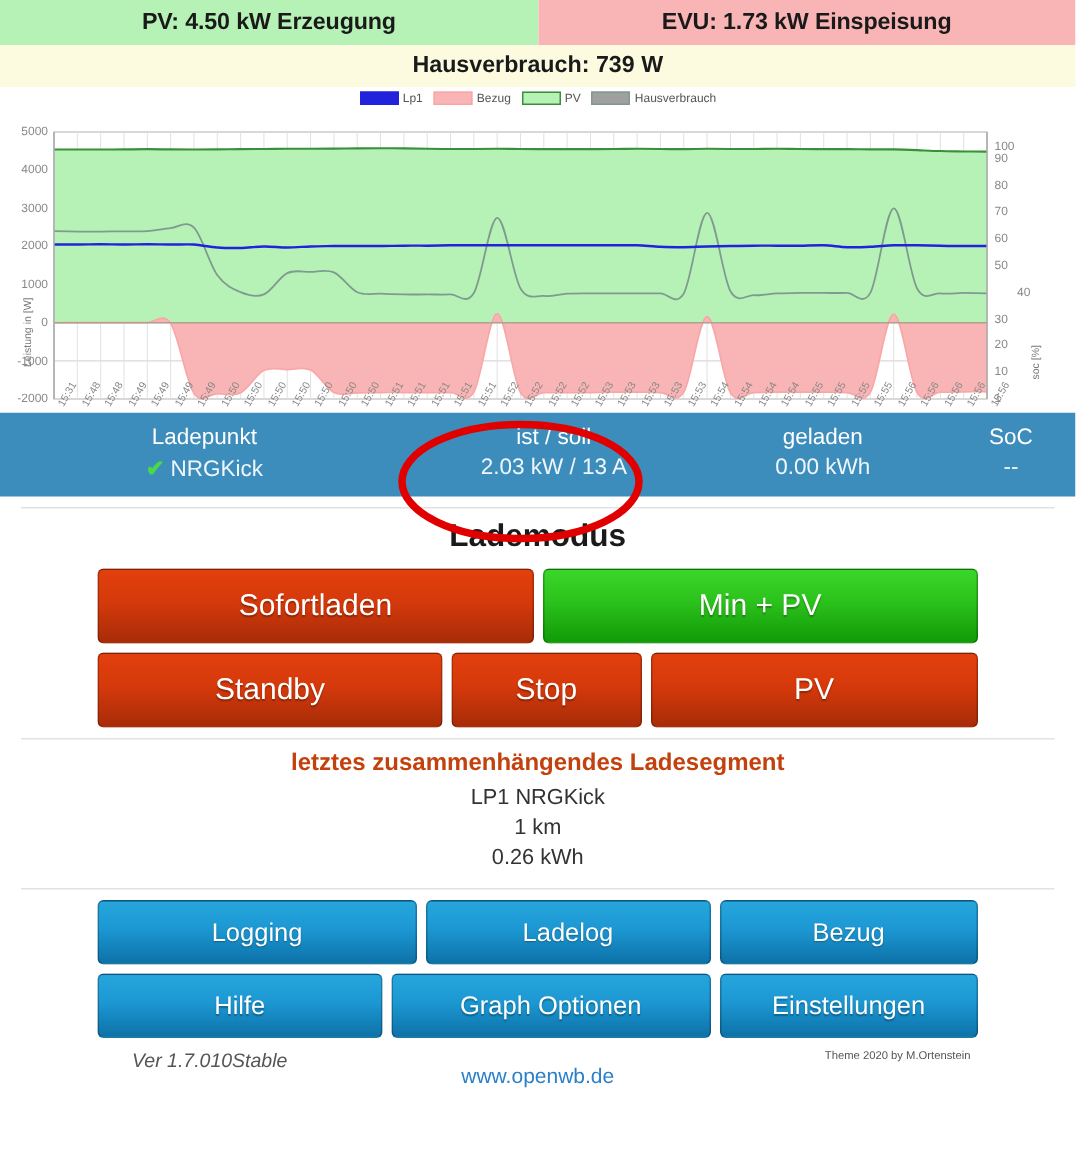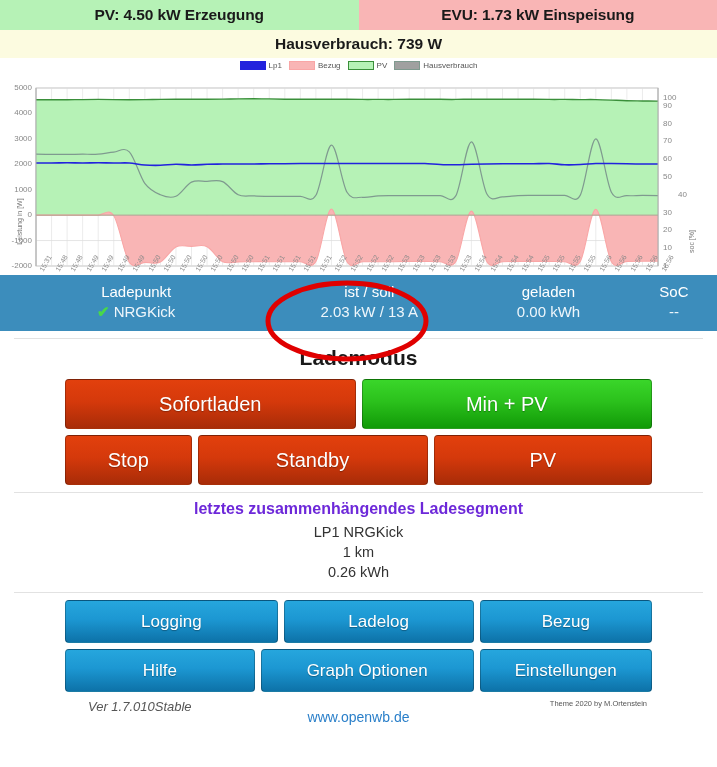--- a/index.html
+++ b/index.html
@@ -68,21 +68,21 @@
   .check { color: #49d849; font-weight: bold; margin-right: 4px; }
 
   
   .divider { height: 1px; background: #e2e2e2; margin: 7px 14px; }
   .section-title {
     text-align: center; font-weight: bold; font-size: 21px;
     color: #1a1a1a; margin: 6px 0 9px;
   }
   .sub-title {
     text-align: center; font-weight: bold; font-size: 16px;
-    color: #6d28d9; margin: 4px 0 6px;
+    color: #c2410c; margin: 4px 0 6px;
   }
   .info-line { text-align: center; font-size: 14.5px; color: #333; margin: 4px 0; }
 
   
   .btn-row { display: flex; gap: 6px; padding: 0 65px; margin-bottom: 6px; }
   .btn {
     border: 1px solid rgba(0,0,0,.25); border-radius: 4px;
     color: #fff; font-size: 20px;
     display: flex; align-items: center; justify-content: center;
     height: 50px; cursor: pointer; text-shadow: 0 1px 1px rgba(0,0,0,.3);
@@ -284,22 +284,22 @@
 
   <div class="divider"></div>
 
   <div class="section-title">Lademodus</div>
 
   <div class="btn-row">
     <div class="btn btn-red" style="flex:1 1 50%;">Sofortladen</div>
     <div class="btn btn-green" style="flex:1 1 50%;">Min + PV</div>
   </div>
   <div class="btn-row">
+    <div class="btn btn-red" style="flex:1 1 40%;">Standby</div>
     <div class="btn btn-red" style="flex:1 1 22%;">Stop</div>
-    <div class="btn btn-red" style="flex:1 1 40%;">Standby</div>
     <div class="btn btn-red" style="flex:1 1 38%;">PV</div>
   </div>
 
   <div class="divider"></div>
 
   <div class="sub-title">letztes zusammenhängendes Ladesegment</div>
   <div class="info-line">LP1 NRGKick</div>
   <div class="info-line">1 km</div>
   <div class="info-line">0.26 kWh</div>
 

